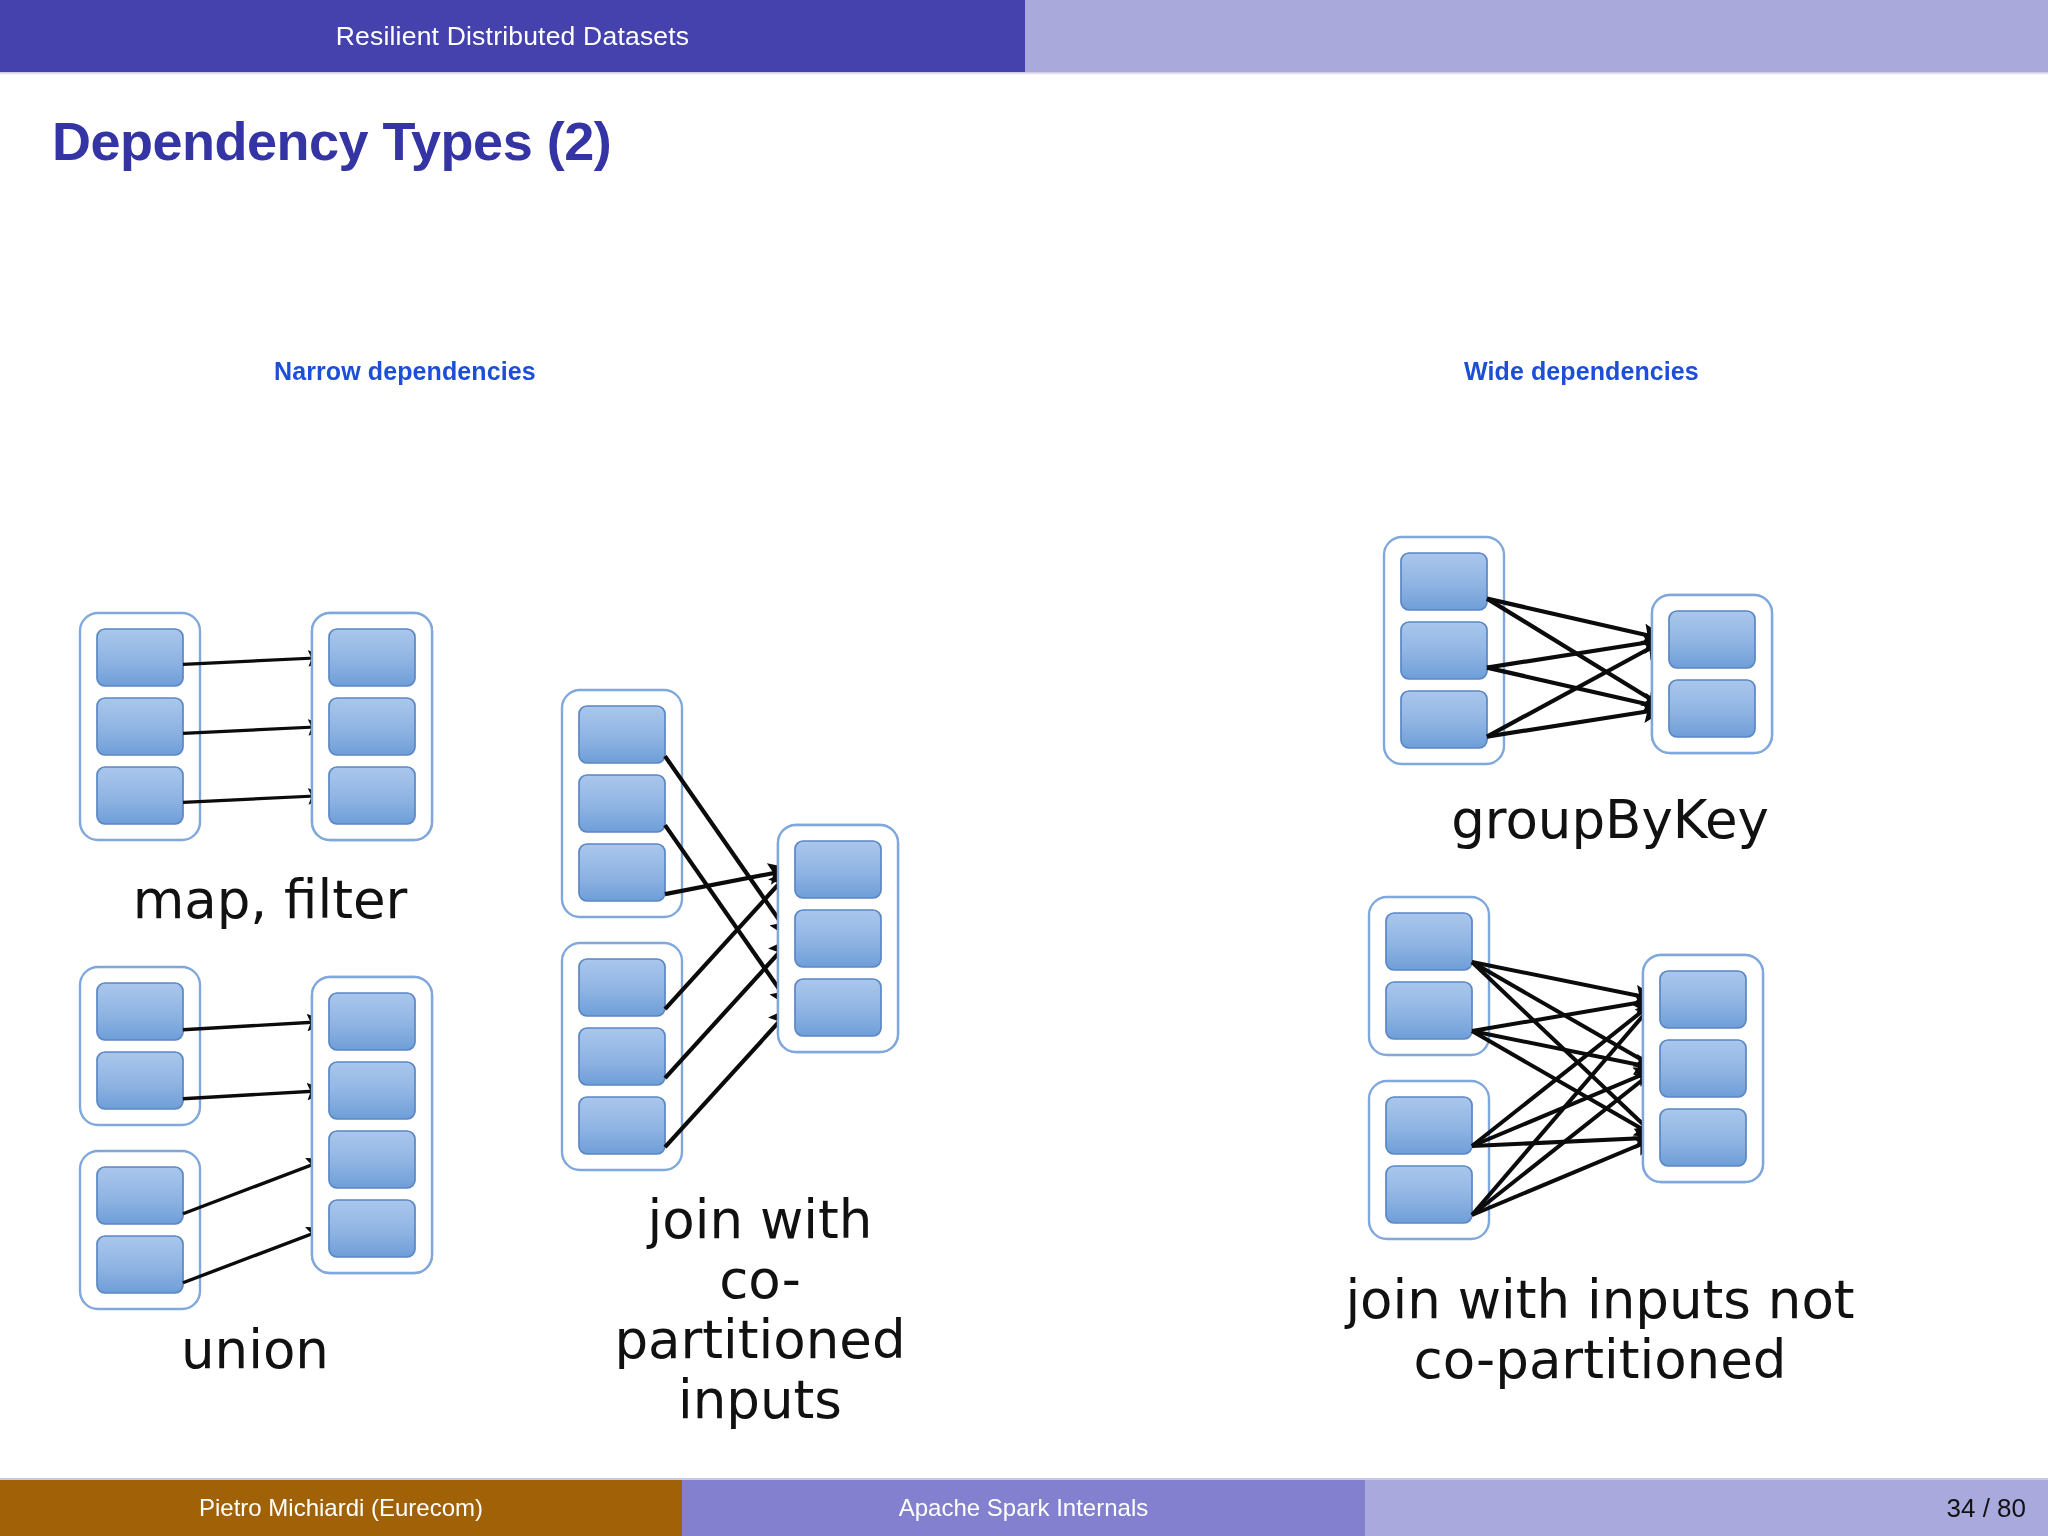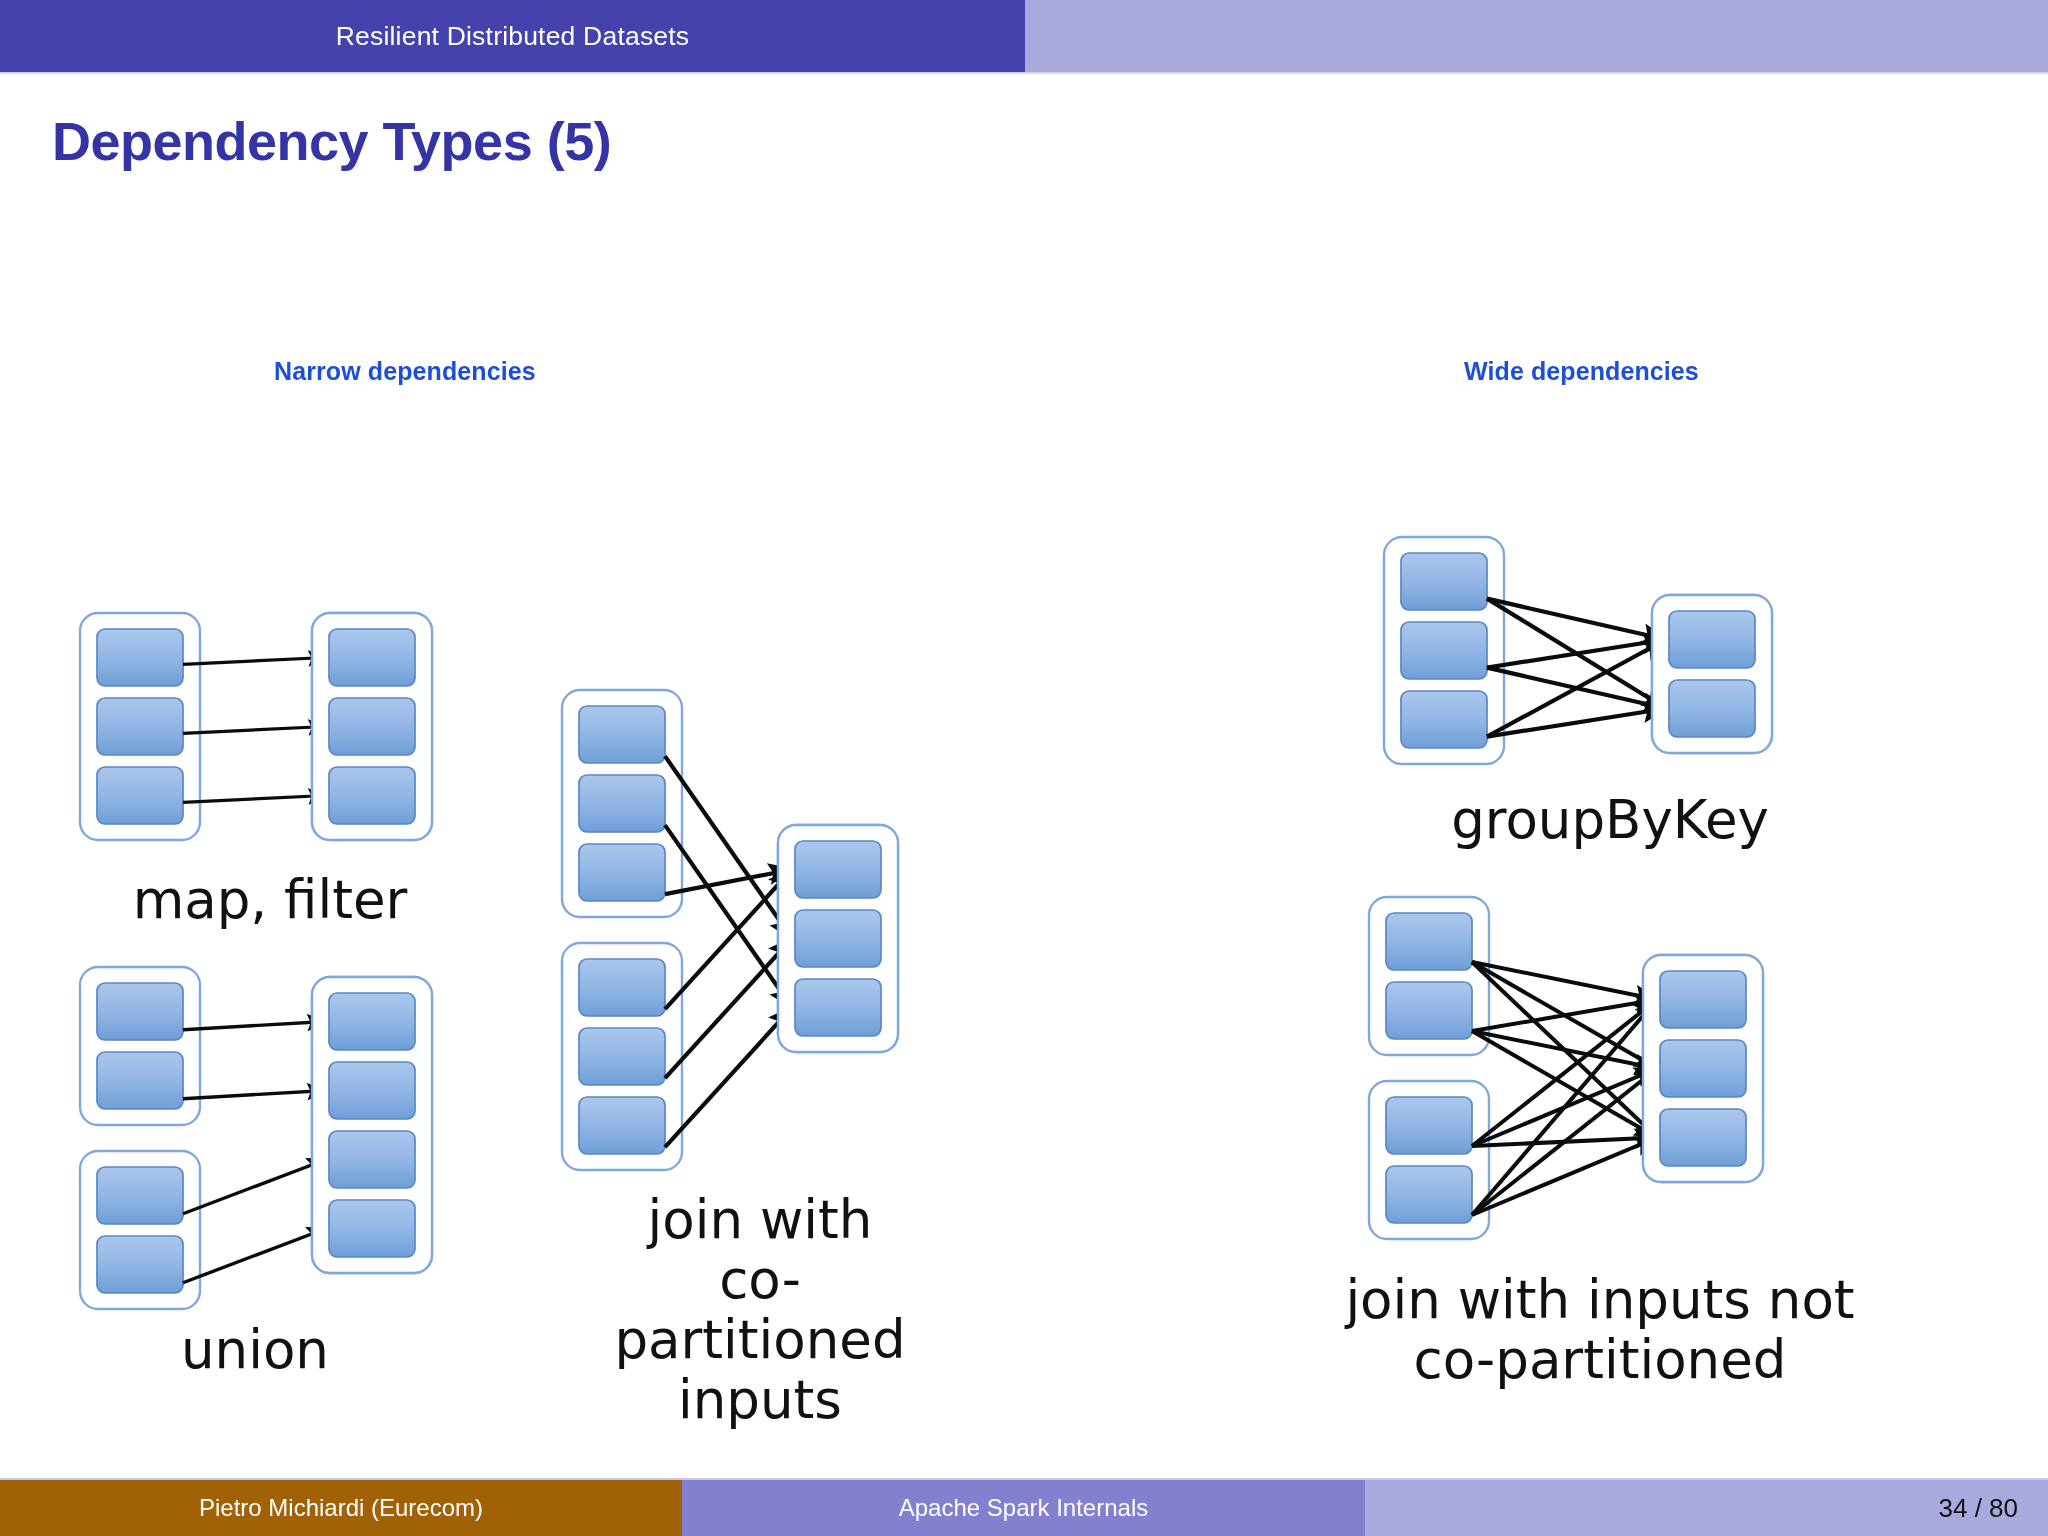--- a/index.html
+++ b/index.html
@@ -64,36 +64,36 @@
   #dg-join-not-co{left:1355px;top:885px;}
   
   .footer{
     position:absolute;left:0;bottom:0;width:2048px;height:56px;
   }
   .foot-seg{position:absolute;top:0;height:56px;display:flex;align-items:center;}
   .foot-a{left:0;width:682px;background:#a16207;justify-content:center;}
   .foot-b{left:682px;width:683px;background:#8280cf;justify-content:center;}
   .foot-c{left:1365px;width:683px;background:#aaa9de;justify-content:flex-end;}
   .foot-text{color:#ffffff;font-size:24px;}
-  .foot-page{color:#111111;font-size:26px;padding-right:30px;}
+  .foot-page{color:#111111;font-size:26px;padding-right:22px;}
   .foot-topline{
     position:absolute;left:0;bottom:56px;width:2048px;height:2px;
     background:#c9c8ea;
   }
 </style>
 </head>
 <body>
 
 <div class="header">
   <div class="header-left"></div>
   <div class="header-title">Resilient Distributed Datasets</div>
 </div>
 <div class="header-shadow"></div>
 
-<div class="slide-title">Dependency Types (5)</div>
+<div class="slide-title">Dependency Types (2)</div>
 
 <div class="section-label" id="lbl-narrow">Narrow dependencies</div>
 <div class="section-label" id="lbl-wide">Wide dependencies</div>
 
 <svg class="diagram" id="dg-mapfilter" width="460" height="290" viewBox="0 0 460 290">
     <defs>
       <linearGradient id="dg-mapfilter-pg" x1="0" y1="0" x2="0" y2="1">
         <stop offset="0%" stop-color="#aac7ec"></stop>
         <stop offset="55%" stop-color="#8fb4e3"></stop>
         <stop offset="100%" stop-color="#6e9ed8"></stop>

